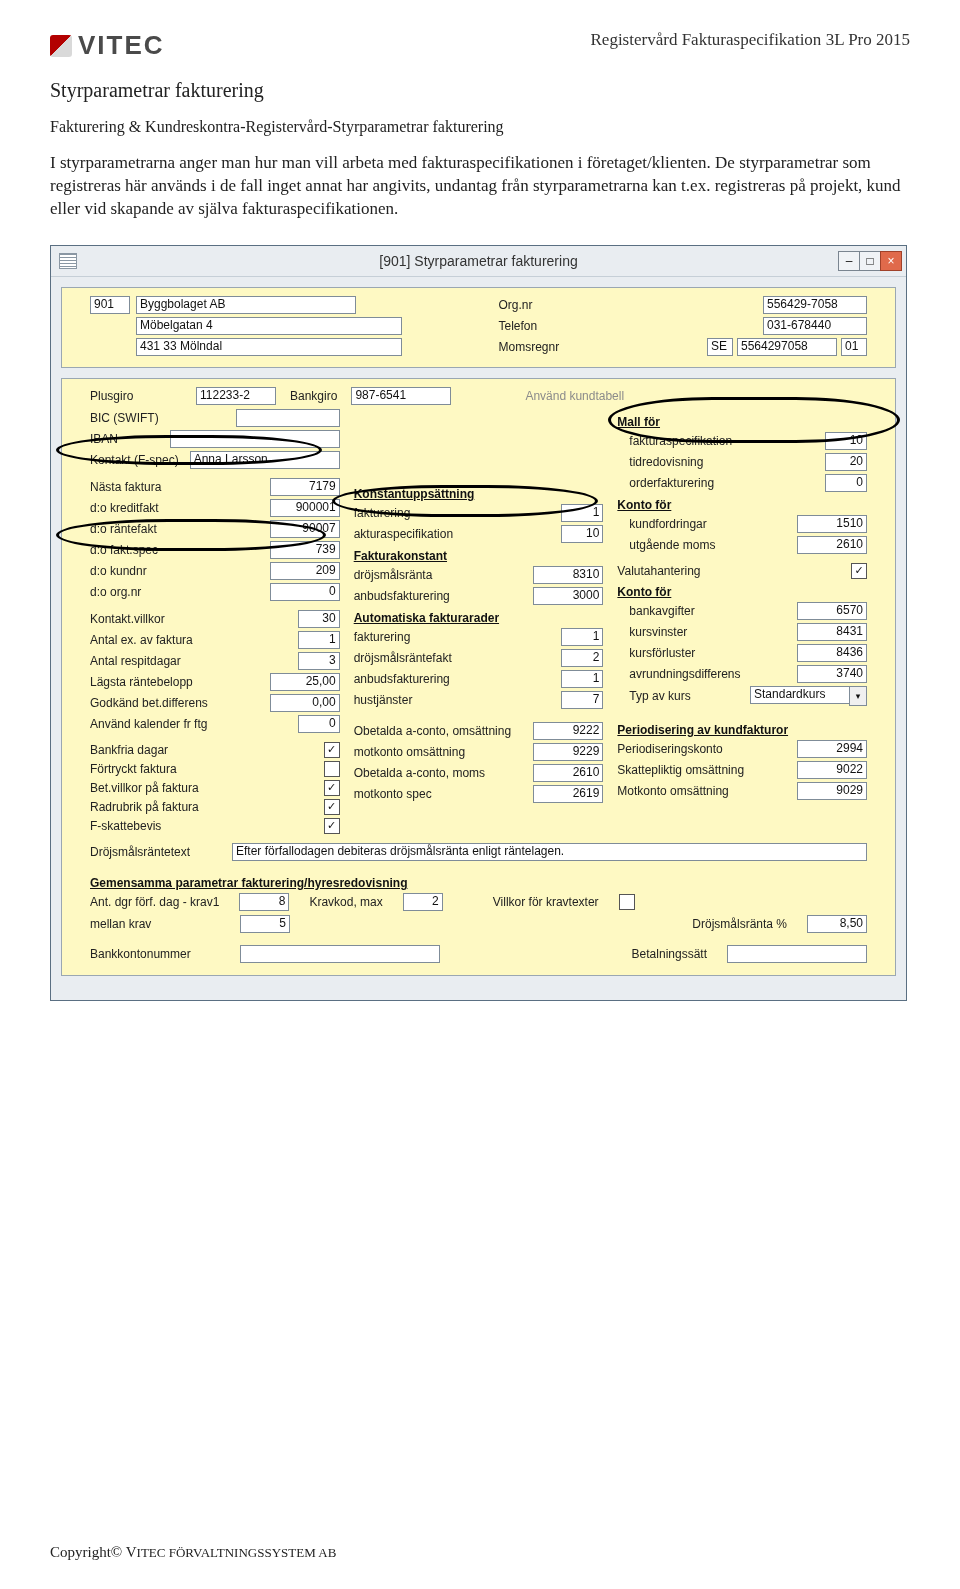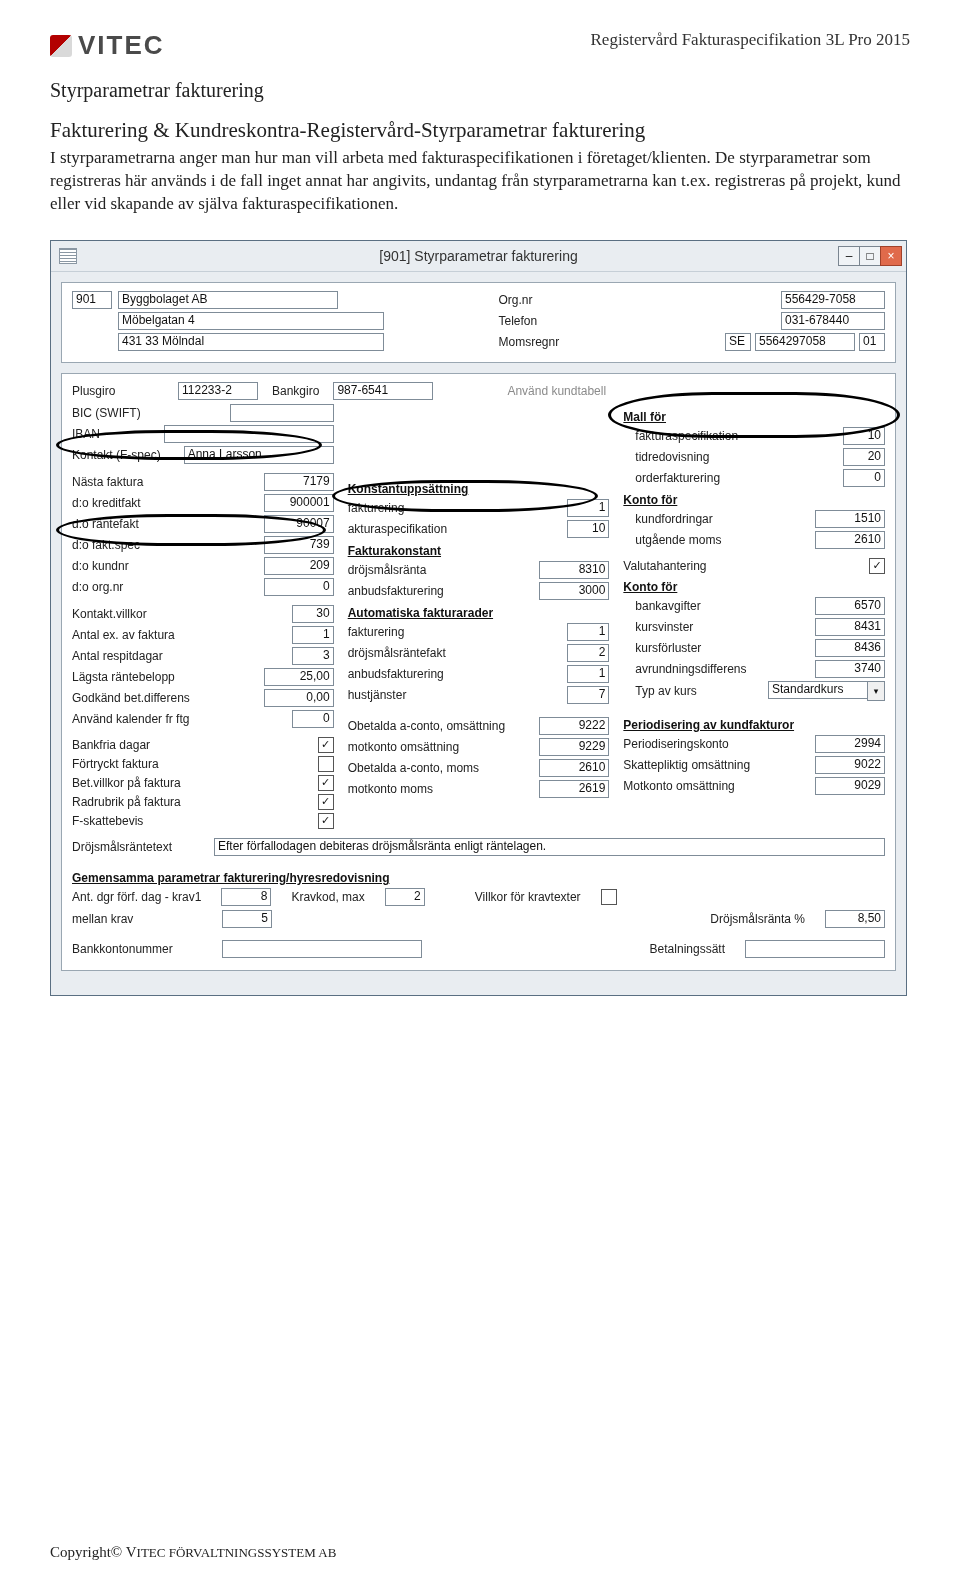--- a/index.html
+++ b/index.html
@@ -44,22 +44,22 @@
     color: #333;
   }
   .doc-title .emph {
     font-style: normal;
   }
   .section-title {
     font-size: 20px;
     margin: 10px 0 16px 0;
   }
   .breadcrumb {
-    font-size: 21px;
-    margin-bottom: 4px;
+    font-size: 16px;
+    margin-bottom: 16px;
   }
   .body-text {
     font-size: 17px;
     line-height: 1.35;
     margin-bottom: 24px;
   }
 
   
   .win {
     font-family: Arial, Helvetica, sans-serif;
@@ -101,23 +101,23 @@
     align-items: center;
     justify-content: center;
     font-size: 12px;
     line-height: 1;
     margin-left: -1px;
   }
   .win-sys-btn.close { background: #e06a4b; color: #fff; border-color:#a0412a;}
   .win-body { padding: 10px 10px 14px 10px; }
 
   .group {
-    background: #ffffff;
+    background: #fef9c3;
     border: 1px solid #9aa7b2;
-    padding: 8px 10px;
+    padding: 8px 28px;
     margin-bottom: 10px;
   }
 
   .row { display: flex; align-items: center; margin-bottom: 4px; gap:12px;}
   .lbl { color: #222; }
   .inp {
     border: 1px solid #7f8c98;
     background: #fff;
     height: 18px;
     padding: 0 3px;
@@ -396,21 +396,21 @@
               </div>
             <div class="kv">
                 <span class="lbl">motkonto omsättning</span>
                 <div class="inp right w70">9229</div>
               </div>
             <div class="kv">
                 <span class="lbl">Obetalda a-conto, moms</span>
                 <div class="inp right w70">2610</div>
               </div>
             <div class="kv">
-                <span class="lbl">motkonto moms</span>
+                <span class="lbl">motkonto spec</span>
                 <div class="inp right w70">2619</div>
               </div>
           </div>
 
           <div class="col" style="max-width:282px;">
             <div class="sect-head">Mall för</div>
             <div class="kv">
                 <span class="lbl" style="padding-left:12px;">fakturaspecifikation</span>
                 <div class="inp right w40">10</div>
               </div>

